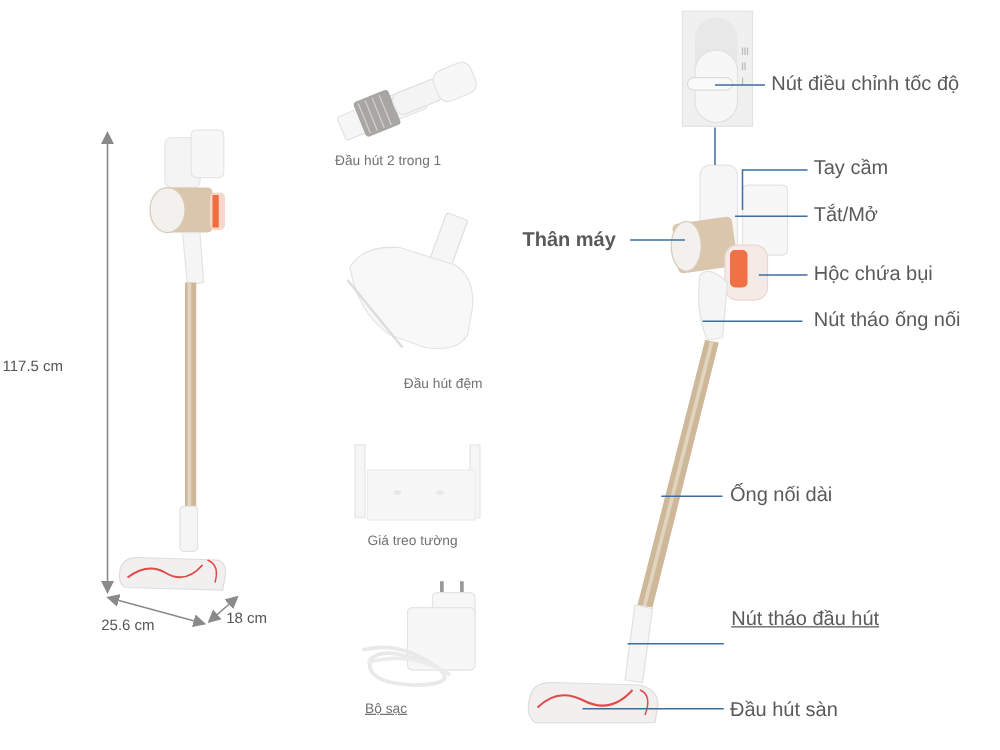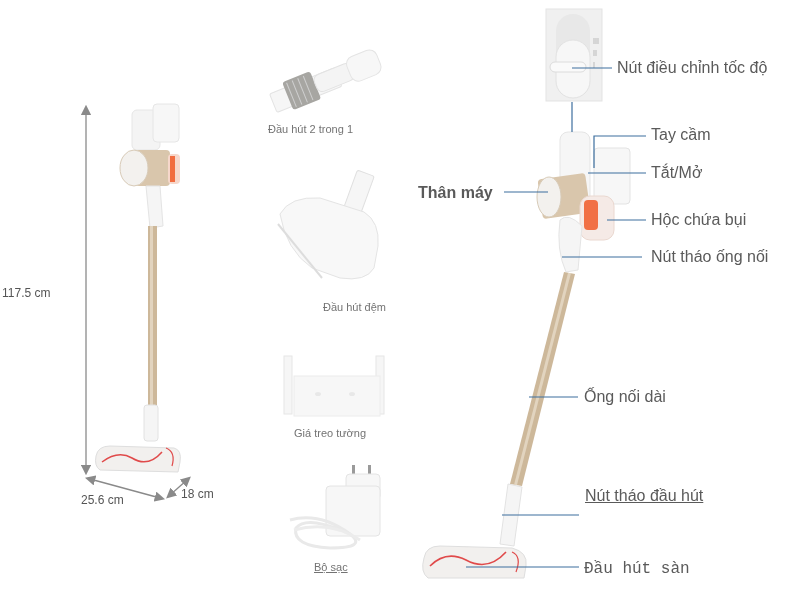--- a/index.html
+++ b/index.html
@@ -88,21 +88,21 @@
 
   <svg style="left:0;top:0;" width="800" height="600">
 
     <rect x="352" y="465" width="3" height="10" fill="#9a9a9a"></rect>
     <rect x="368" y="465" width="3" height="10" fill="#9a9a9a"></rect>
     <rect x="346" y="474" width="34" height="26" rx="4" fill="#f7f7f7" stroke="#e4e4e4"></rect>
     <rect x="326" y="486" width="54" height="50" rx="4" fill="#f7f7f7" stroke="#e4e4e4"></rect>
     <path d="M290 520 Q320 512 350 534 Q368 548 330 548 Q292 546 296 528 Q306 516 340 530" fill="none" stroke="#e9e9e9" stroke-width="3"></path>
     <path d="M294 530 Q330 520 360 540" fill="none" stroke="#ececec" stroke-width="3"></path>
   </svg>
-  <div class="cap" style="left:314px; top:562px;text-decoration:underline;">Bộ sạc</div>
+  <div class="cap" style="left:292px; top:562px;text-decoration:underline;">Bộ sạc</div>
 </div>
 
 <div>
   <svg style="left:0;top:0;" width="800" height="600">
 
     <rect x="546" y="9" width="56" height="92" fill="#f0f0f0" stroke="#e3e3e3"></rect>
     <rect x="556" y="14" width="34" height="84" rx="17" fill="#e8e8e8"></rect>
     <rect x="556" y="40" width="34" height="58" rx="17" fill="#f7f7f7" stroke="#e2e2e2"></rect>
     <rect x="550" y="62" width="36" height="10" rx="5" fill="#fafafa" stroke="#dcdcdc"></rect>
     <line x1="594" y1="38" x2="594" y2="44" stroke="#bbb"></line>
@@ -149,14 +149,14 @@
   </svg>
 
   <div class="label" style="left:617px; top:60px;">Nút điều chỉnh tốc độ</div>
   <div class="label" style="left:651px; top:127px;">Tay cầm</div>
   <div class="label" style="left:651px; top:165px;">Tắt/Mở</div>
   <div class="label" style="left:418px; top:185px;font-weight:bold;">Thân máy</div>
   <div class="label" style="left:651px; top:212px;">Hộc chứa bụi</div>
   <div class="label" style="left:651px; top:249px;">Nút tháo ống nối</div>
   <div class="label" style="left:584px; top:389px;">Ống nối dài</div>
   <div class="label" style="left:585px; top:488px;text-decoration:underline;">Nút tháo đầu hút</div>
-  <div class="label" style="left:584px; top:561px;font-family:Liberation Mono, monospace;">Đầu hút sàn</div>
+  <div class="label" style="left:584px; top:561px;">Đầu hút sàn</div>
 </div>
 
 </body></html>

